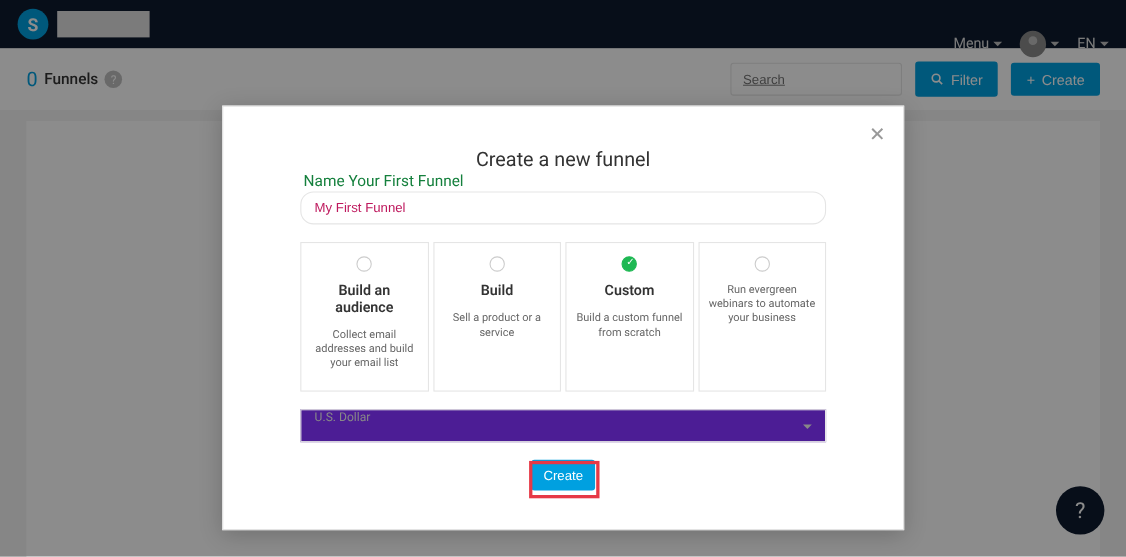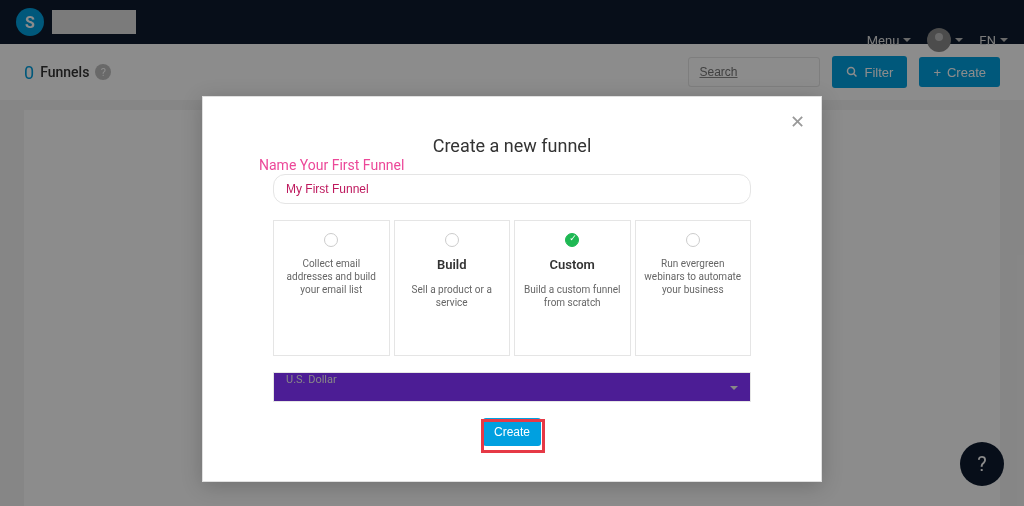--- a/index.html
+++ b/index.html
@@ -121,21 +121,21 @@
     .dropdown-select {
       width: 140px;
       height: 30px;
       border: 1px solid #ddd;
       background: #fafafa;
       font-size: 12px;
       padding: 0 10px;
       color: #888;
     }
     .search-input {
-      width: 132px;
+      width: 156px;
       height: 30px;
       border: 1px solid #e5e5e5;
       padding: 0 10px;
       font-size: 12px;
       color: #888;
       border-radius: 3px;
       text-decoration: underline;
     }
     .btn-filter {
       height: 30px;
@@ -203,22 +203,22 @@
     .modal-title {
       text-align: center;
       font-size: 18px;
       color: #333;
       margin-top: 38px;
       font-weight: 400;
     }
     .annotation {
       position: absolute;
       top: 60px;
-      left: 56px;
-      color: #ec4899;
+      left: 73px;
+      color: #15803d;
       font-size: 14px;
     }
     .name-input {
       display: block;
       margin: 18px auto 0;
       width: 478px;
       height: 30px;
       border: 1px solid #e5e5e5;
       padding: 0 12px;
       font-size: 12px;
@@ -392,20 +392,21 @@
 <div class="modal">
   <button class="modal-close">
     <span>✕</span>
   </button>
   <h2 class="modal-title">Create a new funnel</h2>
   <div class="annotation">Name Your First Funnel</div>
   <input class="name-input" value="My First Funnel" style="">
   <div class="options-grid">
     <div class="option-card">
       <div class="radio"></div>
+      <div class="option-title">Build an audience</div>
       <div class="option-desc">Collect email addresses and build your email list</div>
     </div>
     <div class="option-card">
       <div class="radio"></div>
       <div class="option-title">Build</div>
       <div class="option-desc">Sell a product or a service</div>
     </div>
     <div class="option-card">
       <div class="radio selected"></div>
       <div class="option-title">Custom</div>

